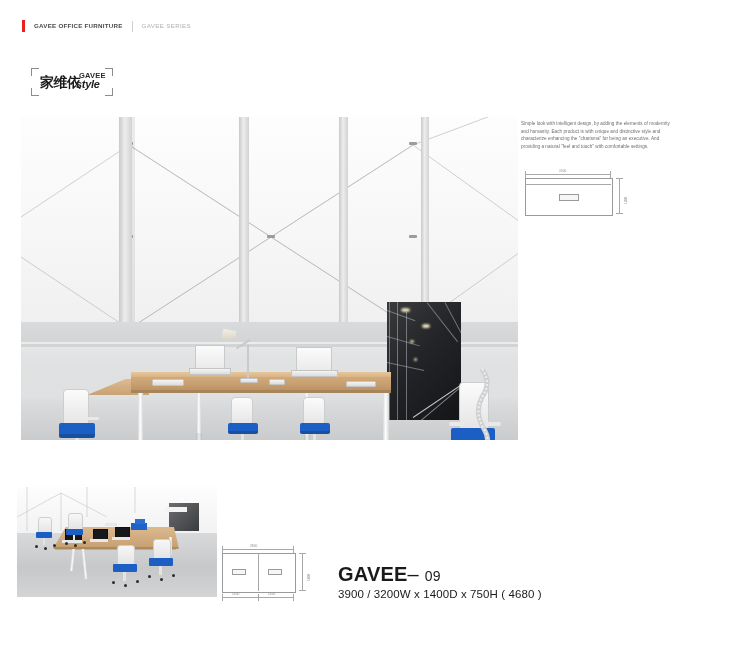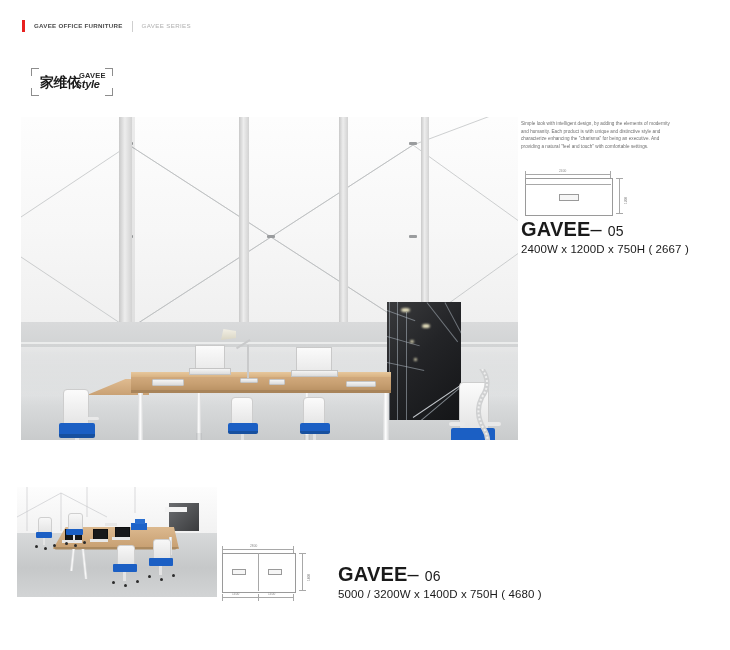--- a/index.html
+++ b/index.html
@@ -279,26 +279,20 @@
     <div class="tline" style="left:4px;top:3px;width:.6px;height:7px;"></div>
     <div class="tline" style="left:89px;top:3px;width:.6px;height:7px;"></div>
     <div class="tdim" style="left:38px;top:1px;">2400</div>
 
     <div class="tline" style="left:98px;top:10px;width:.6px;height:36px;"></div>
     <div class="tline" style="left:95px;top:10px;width:7px;height:.6px;"></div>
     <div class="tline" style="left:95px;top:45px;width:7px;height:.6px;"></div>
     <div class="tdim-v" style="left:103px;top:36px;">1200</div>
   </div>
 
-  <div class="spec" style="left:521px;top:218px;">
-    <div class="model">
-      <span class="brand">GAVEE</span><span class="dash">–</span> <span class="num">05</span>
-    </div>
-    <div class="dims">2400W x 1200D x 750H  ( 2667 )</div>
-  </div>
 
   <div class="hero2">
     <div class="wall"></div>
     <div class="floor"></div>
 
     <svg style="position:absolute;left:0;top:0;" width="200" height="46">
       <g stroke="#c3c5c7" stroke-width="0.6" fill="none">
         <path d="M0 30 L44 6 L90 30"></path>
         <path d="M44 6 L44 44"></path>
         <path d="M10 0 L10 44"></path>
@@ -381,18 +375,18 @@
     <div class="tline" style="left:40px;top:54px;width:36px;height:.6px;"></div>
     <div class="tline" style="left:4px;top:51px;width:.6px;height:7px;"></div>
     <div class="tline" style="left:40px;top:51px;width:.6px;height:7px;"></div>
     <div class="tline" style="left:75px;top:51px;width:.6px;height:7px;"></div>
     <div class="tdim" style="left:14px;top:49px;">1400</div>
     <div class="tdim" style="left:50px;top:49px;">1400</div>
   </div>
 
   <div class="spec" style="left:338px;top:563px;">
     <div class="model">
-      <span class="brand">GAVEE</span><span class="dash">–</span> <span class="num">06</span>
-    </div>
-    <div class="dims">5000 / 3200W x 1400D x 750H  ( 4680 )</div>
+      <span class="brand">GAVEE</span><span class="dash">–</span> <span class="num">09</span>
+    </div>
+    <div class="dims">3900 / 3200W x 1400D x 750H  ( 4680 )</div>
   </div>
 
 </div>
 
 </body></html>

